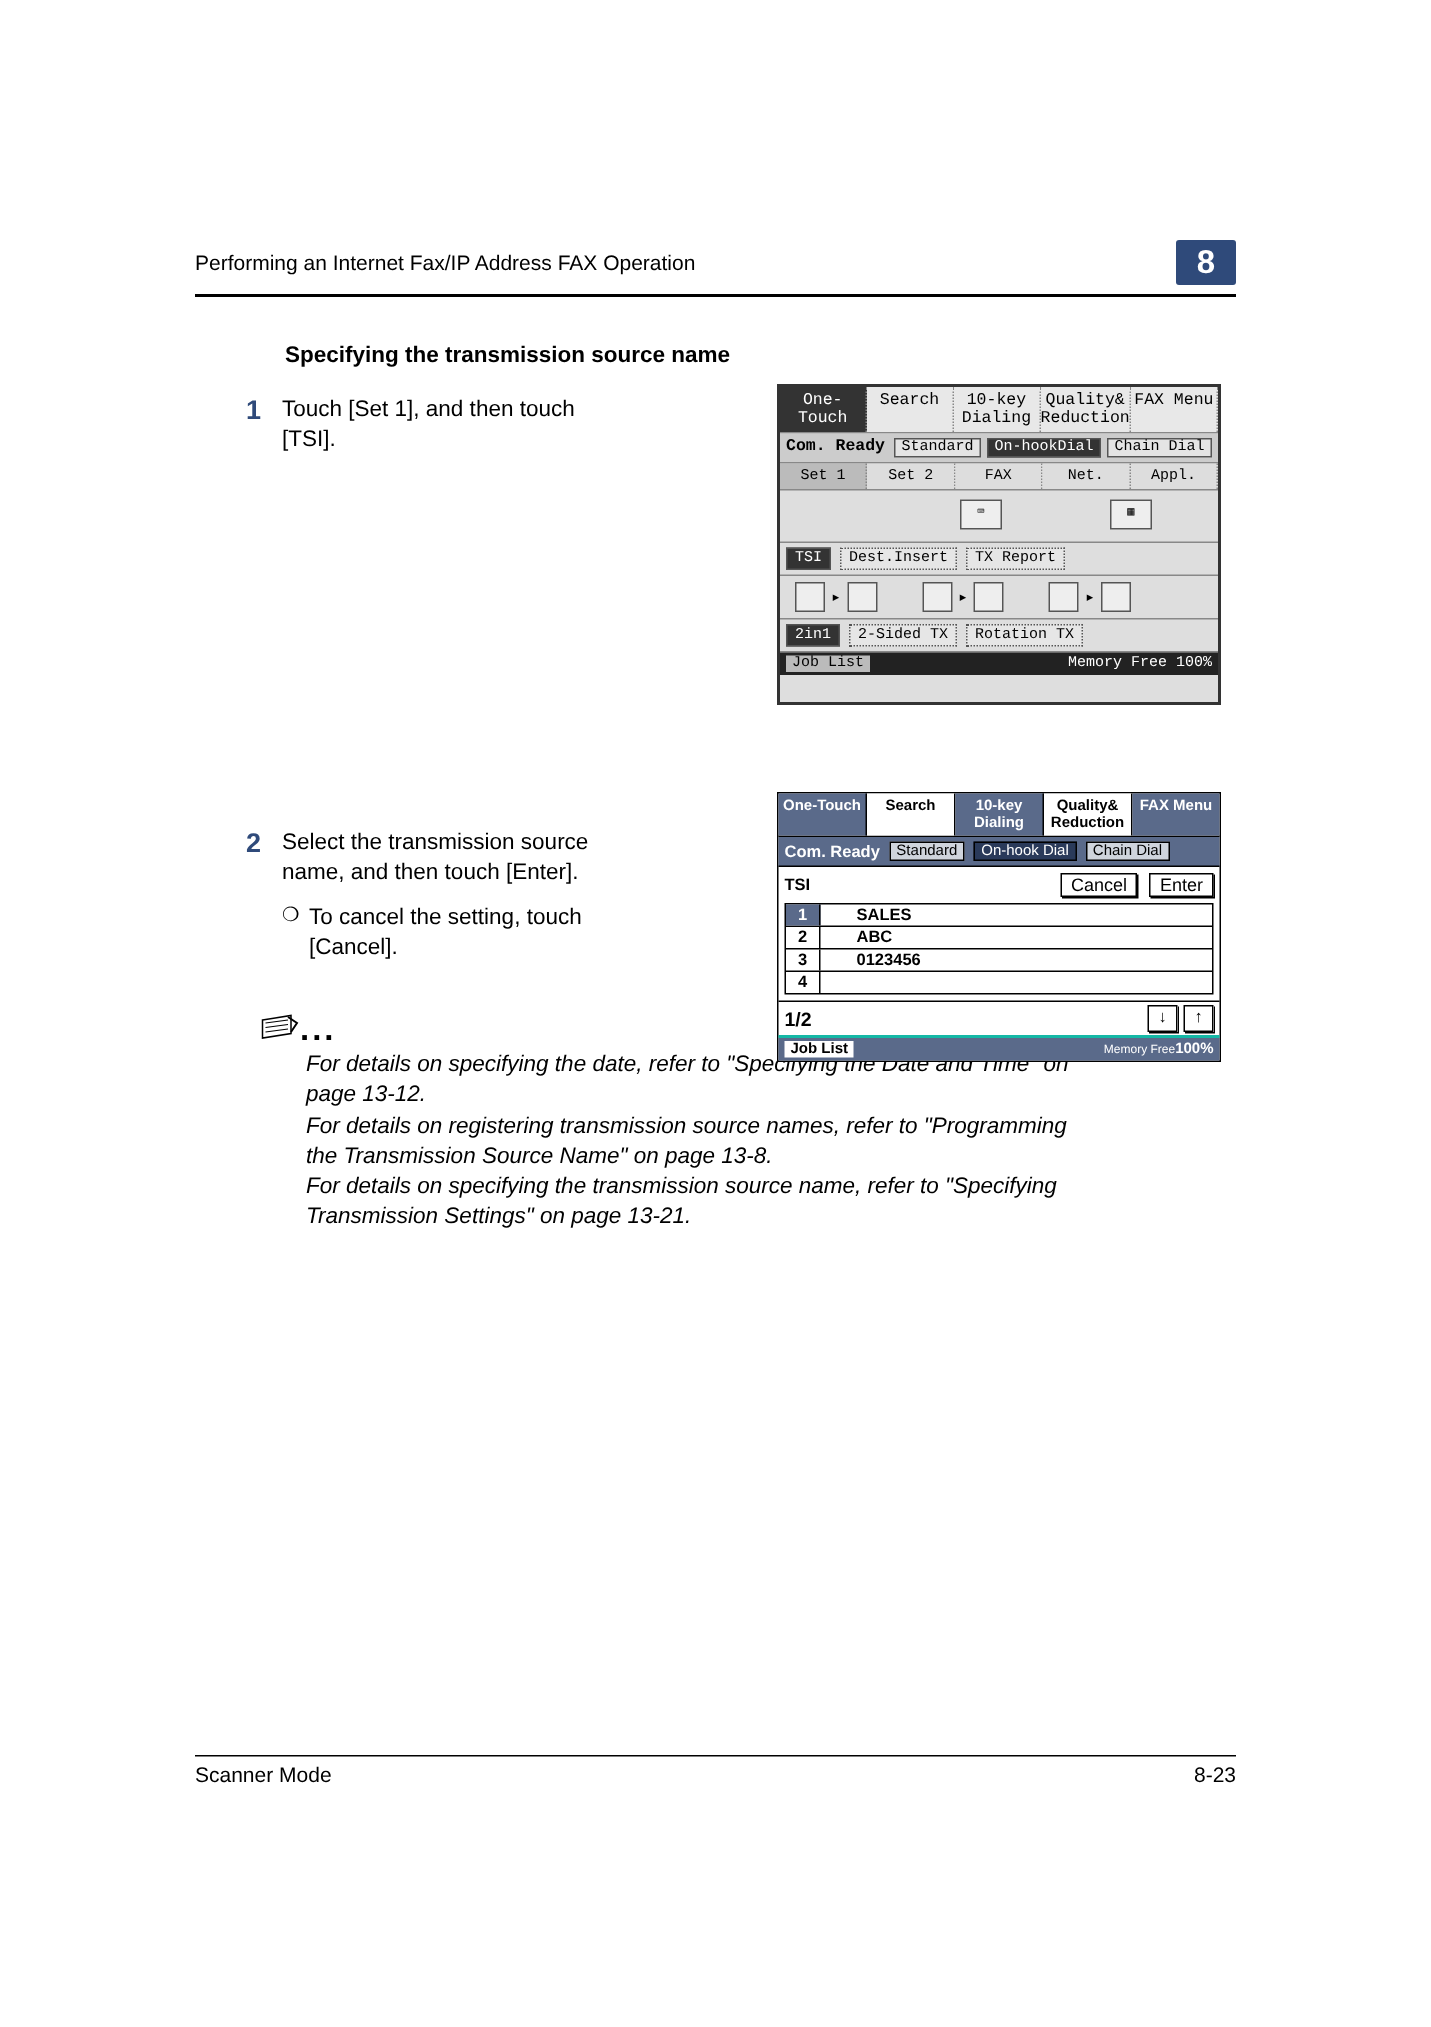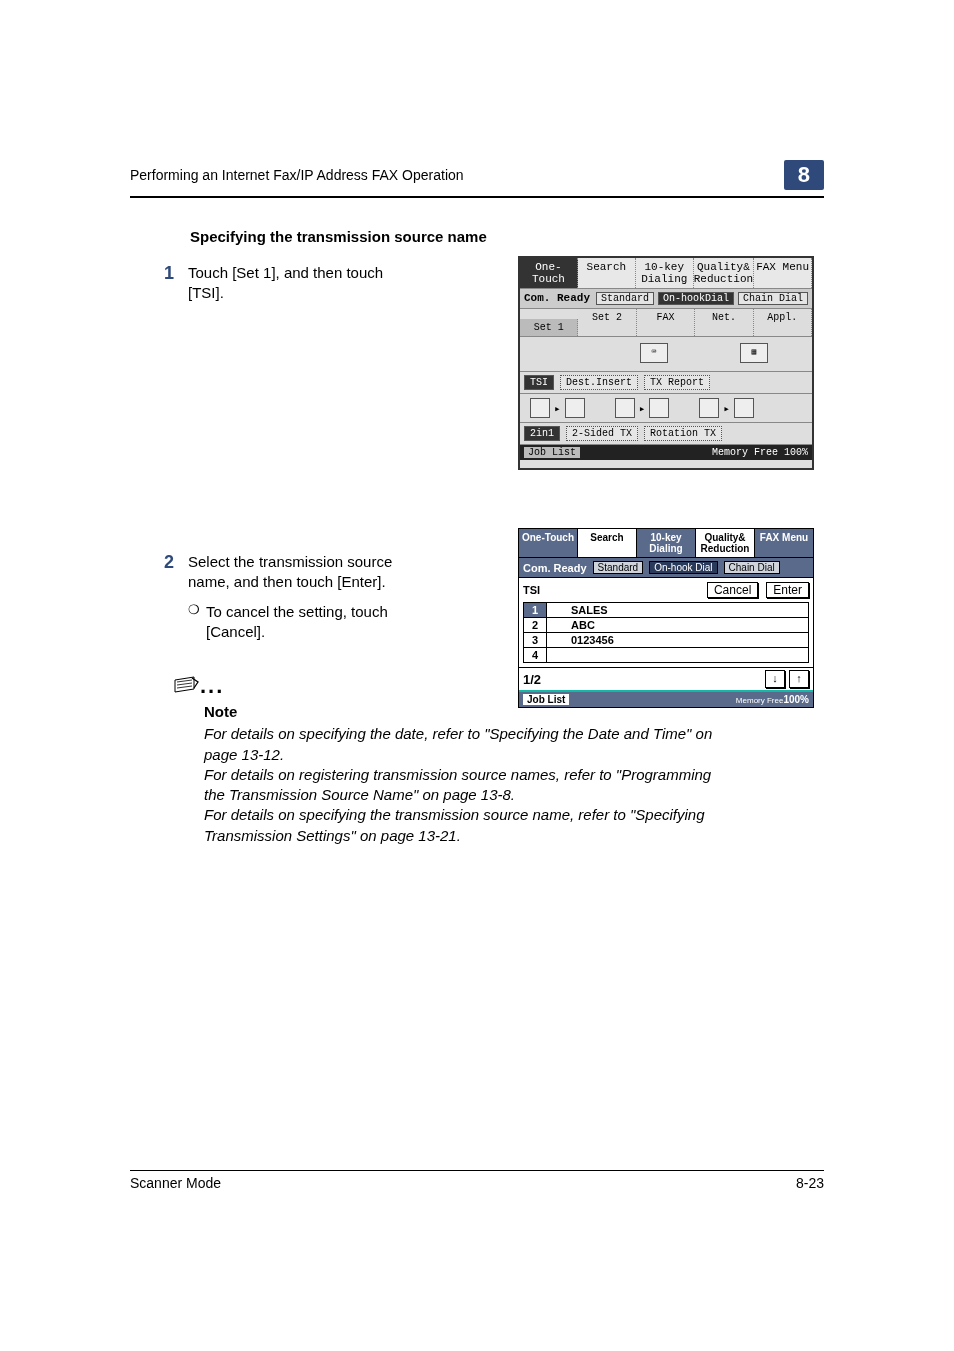--- a/index.html
+++ b/index.html
@@ -175,21 +175,21 @@
     border-bottom: 1px solid #888;
   }
   .s1-subtabs .st {
     flex: 1;
     text-align: center;
     padding: 3px 0;
     background: #ddd;
     border-right: 1px dotted #888;
     font-size: 10px;
   }
-  .s1-subtabs .st.sel { background: #bbb; margin-top: 10px; }
+  .s1-subtabs .st.sel { background: #bbb; }
   .s1-mid {
     height: 34px;
     position: relative;
     border-bottom: 1px solid #888;
   }
   .s1-mid .mini {
     position: absolute;
     width: 26px; height: 18px;
     border: 1px solid #555;
     background: #eee;
@@ -493,21 +493,20 @@
   </div>
 
   <div class="note-block">
     <span class="note-icon">
       <svg viewBox="0 0 26 18" width="26" height="18">
           <path d="M1 4 L20 1 L20 13 L1 16 Z" fill="none" stroke="#000" stroke-width="1"></path>
           <path d="M3 6 L18 4 M3 9 L18 7 M3 12 L18 10" stroke="#000" stroke-width="0.8"></path>
           <path d="M18 2 L24 6 L20 12" fill="none" stroke="#000" stroke-width="1.3"></path>
         </svg>
     </span><span class="note-dots">...</span>
-    <div class="note-word">Note</div>
     <div class="note-text">For details on specifying the date, refer to "Specifying the Date and Time" on page 13-12.</div>
     <div class="note-text">For details on registering transmission source names, refer to "Programming the Transmission Source Name" on page 13-8.</div>
     <div class="note-text">For details on specifying the transmission source name, refer to "Specifying Transmission Settings" on page 13-21.</div>
   </div>
 
   <div class="footer">
     <div class="footer-rule"></div>
     <div class="footer-line">
       <div>Scanner Mode</div>
       <div>8-23</div>

